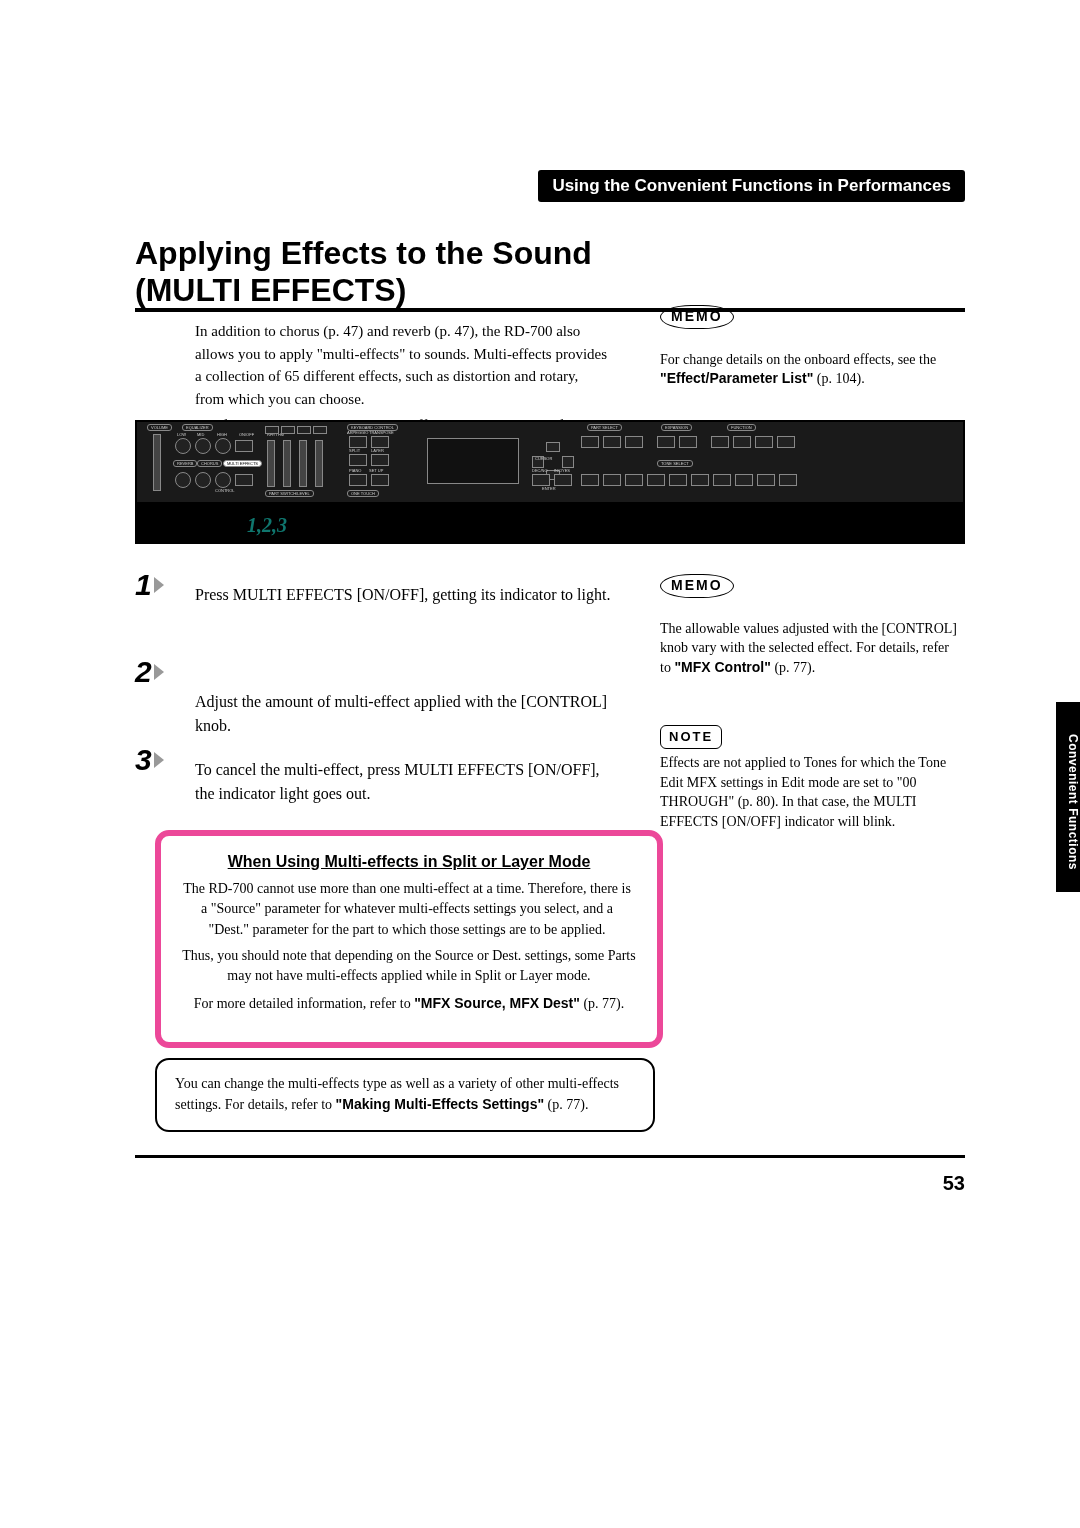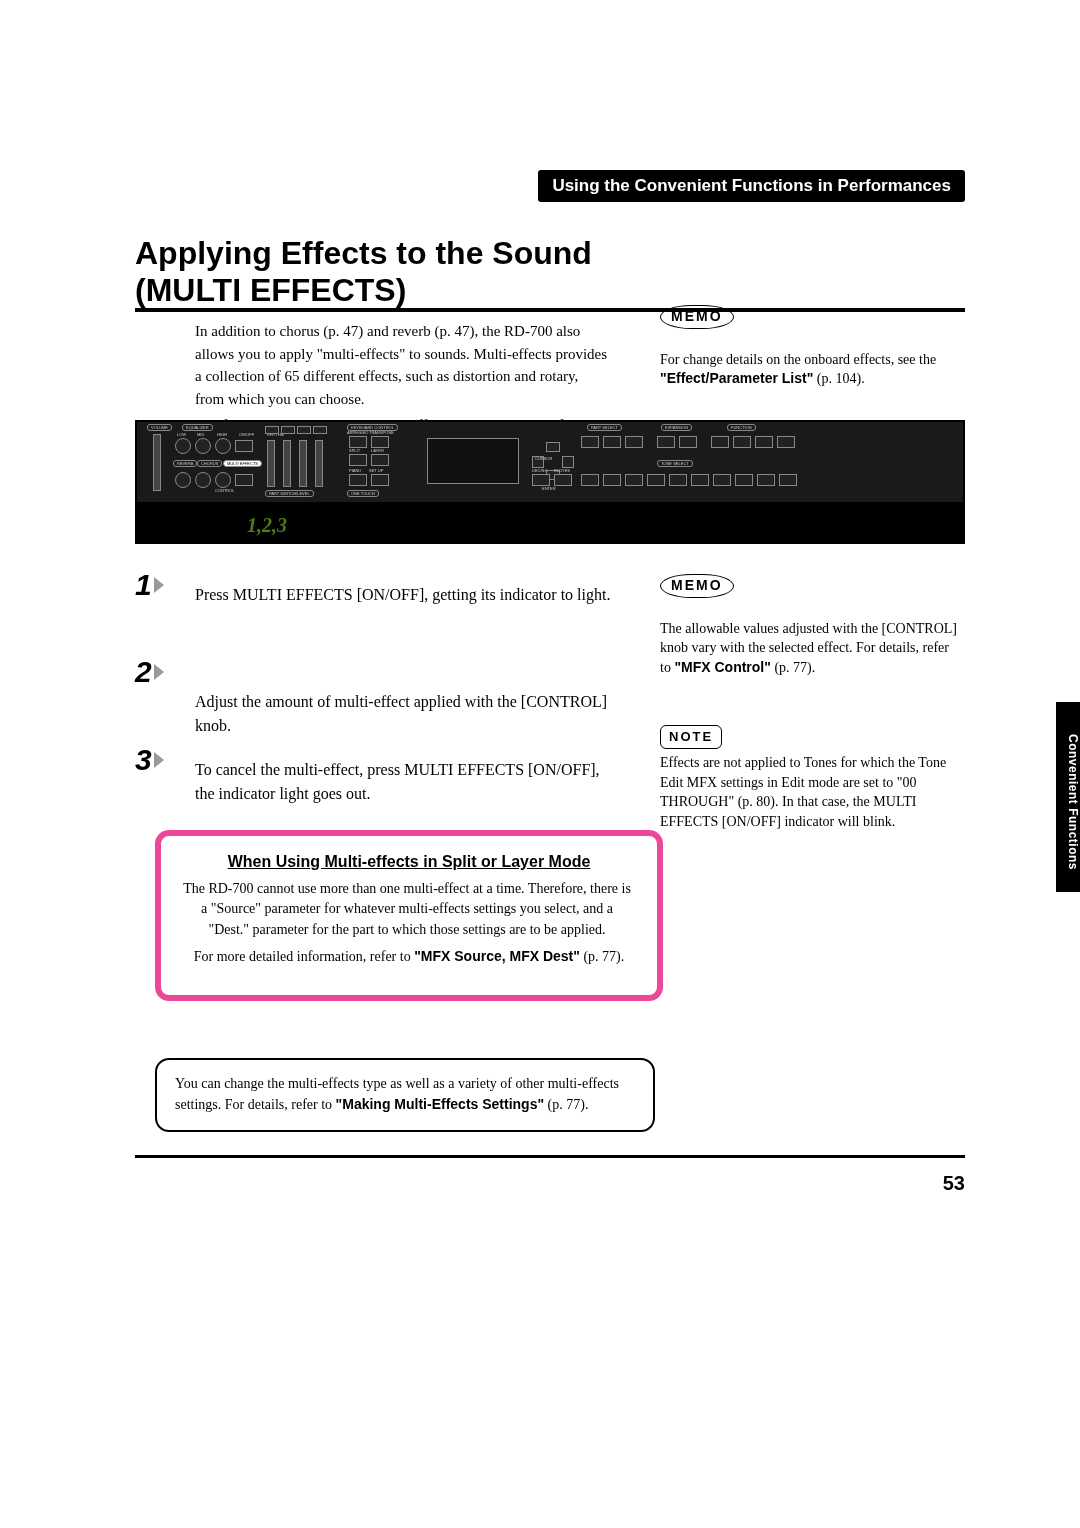--- a/index.html
+++ b/index.html
@@ -100,21 +100,21 @@
     height: 80px;
     position: relative;
     color: #fff;
     font-size: 5px;
     font-family: Arial, sans-serif;
   }
   .panel-label {
     position: absolute;
     left: 110px;
     top: 92px;
-    color: #4d7c0f;
+    color: #0f766e;
     font-family: 'Times New Roman', serif;
     font-style: italic;
     font-weight: bold;
     font-size: 20px;
   }
   .step-num {
     font-family: Arial, sans-serif;
     font-weight: 900;
     font-style: italic;
     font-size: 30px;
@@ -390,20 +390,21 @@
 </div>
 
 <div class="side-note">
   <span class="note-icon">NOTE</span><br>
   <span>Effects are not applied to Tones for which the Tone Edit MFX settings in Edit mode are set to "00 THROUGH" (p. 80). In that case, the MULTI EFFECTS [ON/OFF] indicator will blink.</span>
 </div>
 
 <div class="info-box1">
   <span class="box-heading">When Using Multi-effects in Split or Layer Mode</span>
   <p style="margin:0 4px 6px 0;">The RD-700 cannot use more than one multi-effect at a time. Therefore, there is a "Source" parameter for whatever multi-effects settings you select, and a "Dest." parameter for the part to which those settings are to be applied.</p>
+  <p style="margin:0 0 6px 0;">Thus, you should note that depending on the Source or Dest. settings, some Parts may not have multi-effects applied while in Split or Layer mode.</p>
   <p style="margin:0;">
     <span>For more detailed information, refer to </span>
     <span class="bold">"MFX Source, MFX Dest"</span>
     <span> (p. 77).</span>
   </p>
 </div>
 
 <div class="info-box2">
   <span>You can change the multi-effects type as well as a variety of other multi-effects settings. For details, refer to </span>
   <span class="bold">"Making Multi-Effects Settings"</span>

